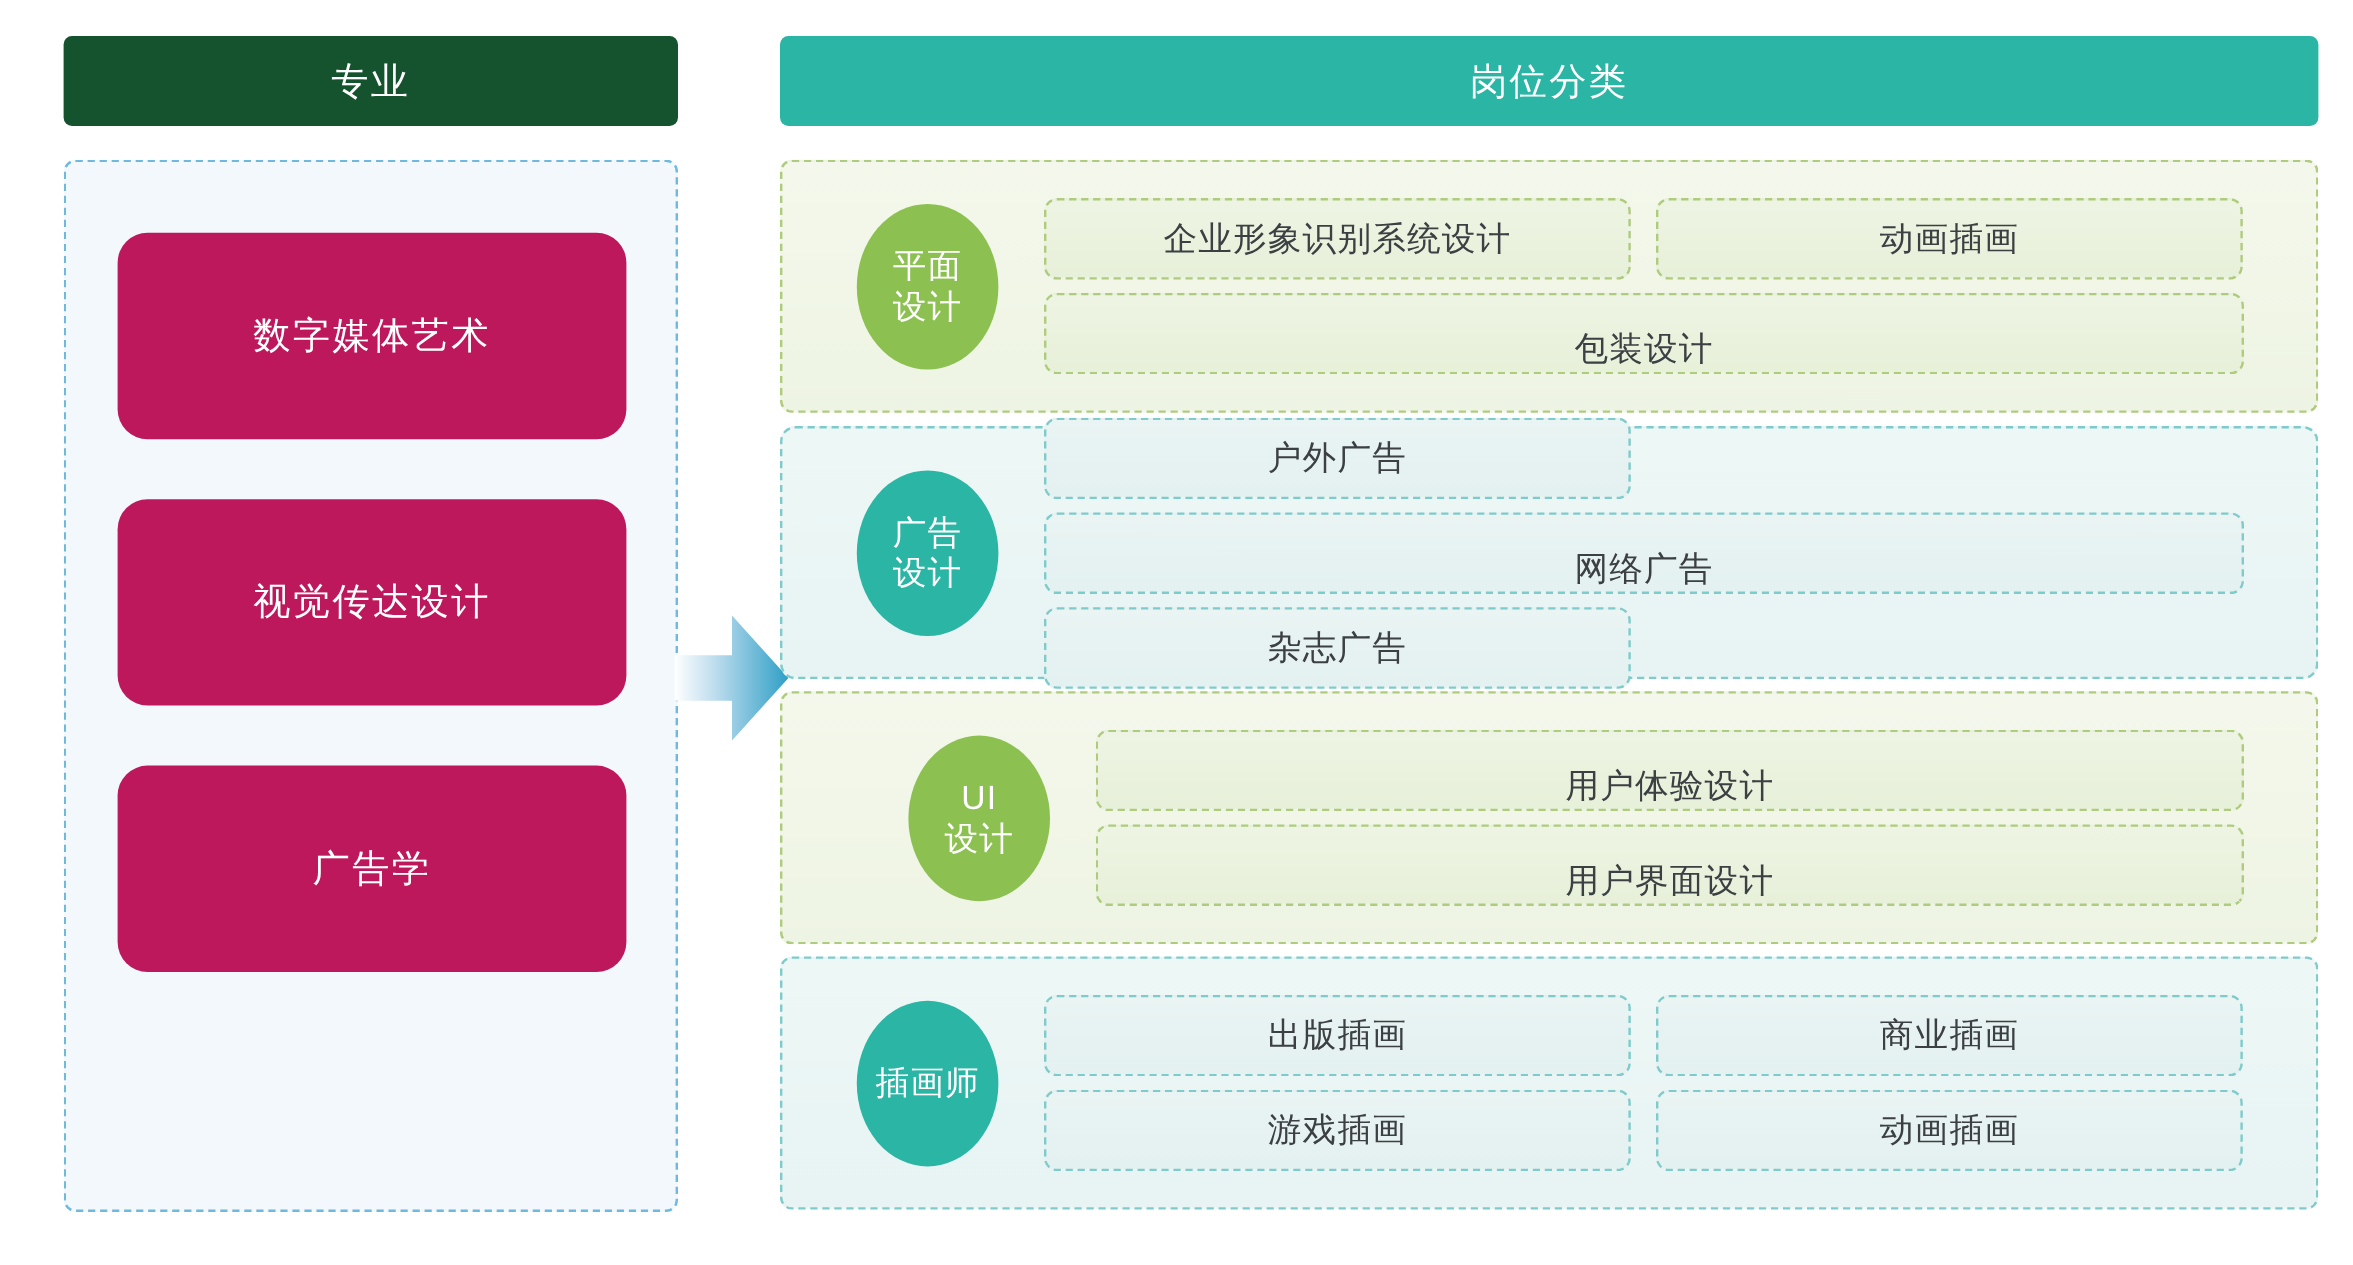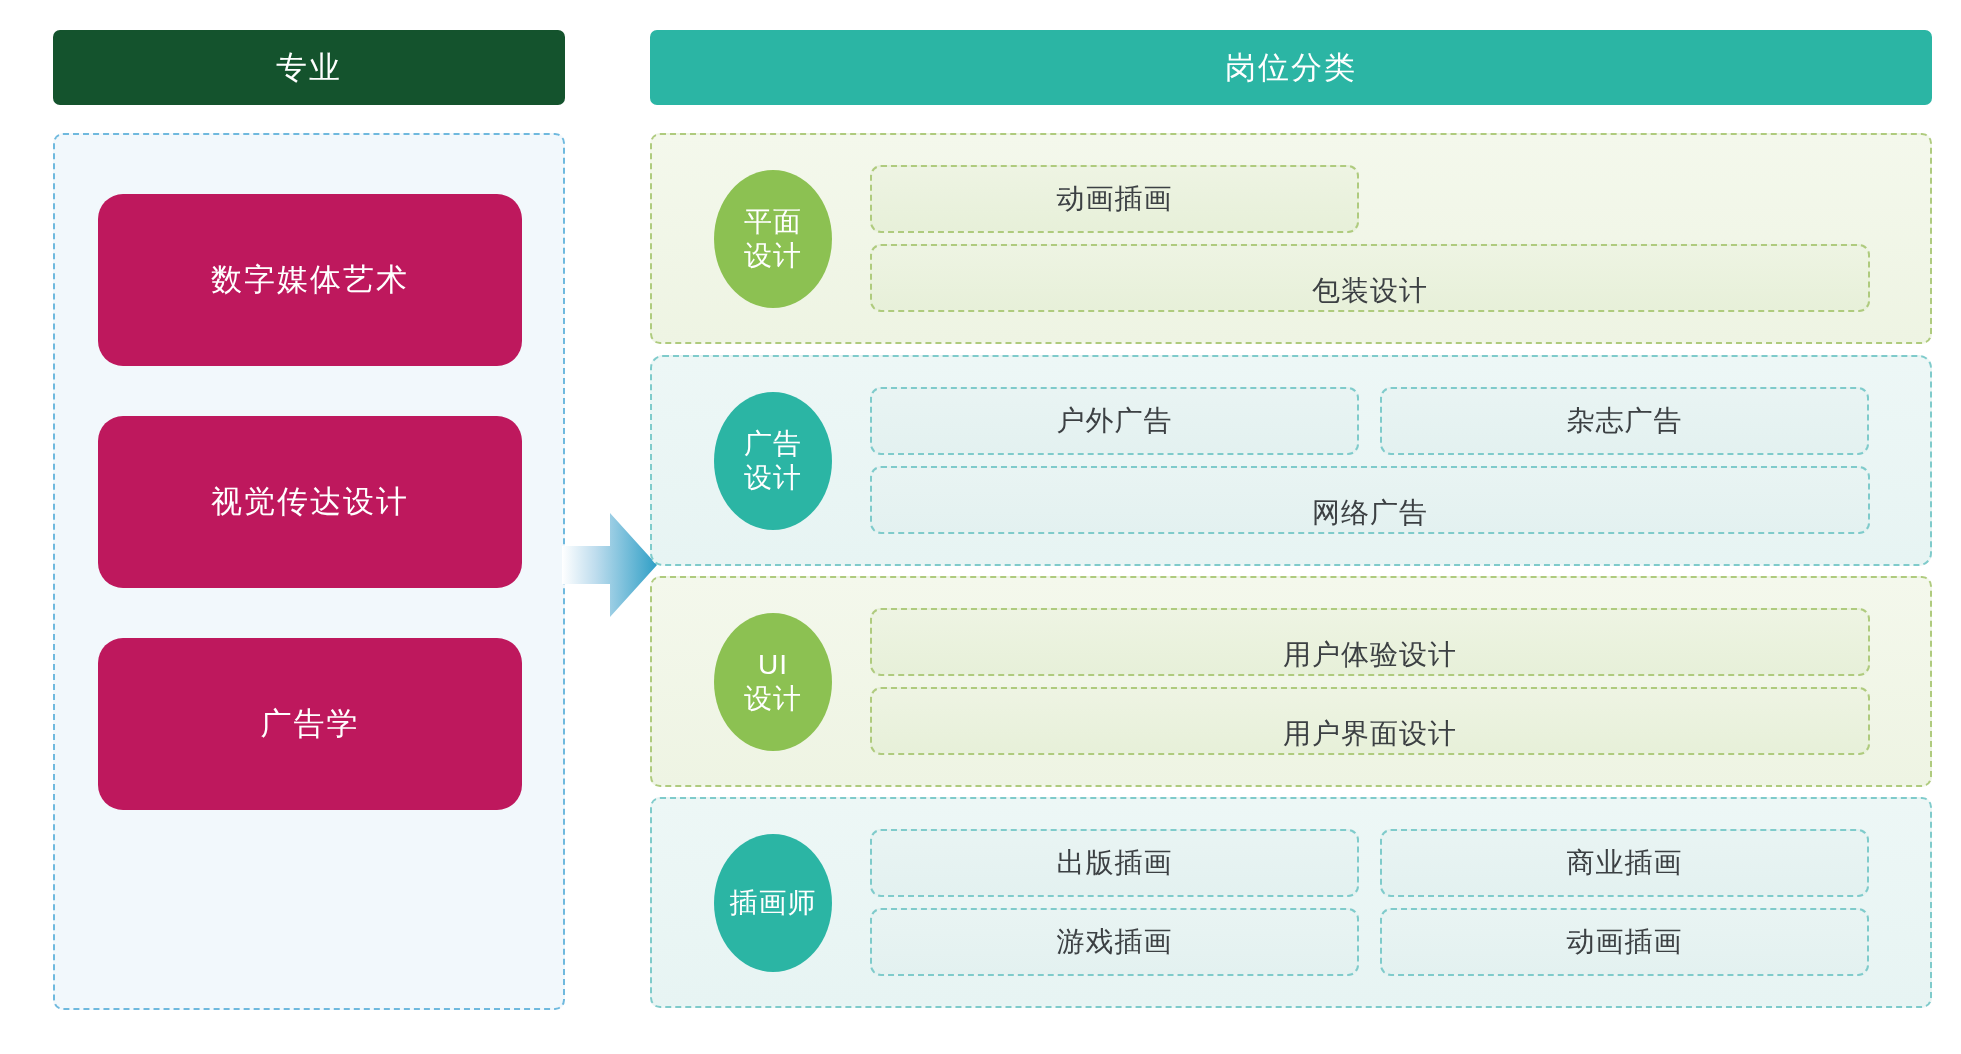--- a/index.html
+++ b/index.html
@@ -109,21 +109,21 @@
     left: 0;
     width: 1282px;
     height: 211px;
     box-sizing: border-box;
     border-radius: 10px;
     display: flex;
     align-items: center;
   }
   .group.g0 { top: 0px; }
   .group.g1 { top: 222px; border-radius: 13px; }
-  .group.g2 { top: 443px; }
+  .group.g2 { top: 443px; padding-left: 43px; }
   .group.g3 { top: 664px; }
 
   .group.green {
     border: 2px dashed #AFCB7E;
     background: linear-gradient(180deg, #F4F8EC 0%, #EEF4E3 100%);
   }
   .group.teal {
     border: 2px dashed #7FCBCB;
     background: linear-gradient(180deg, #EDF7F6 0%, #E7F4F3 100%);
   }
@@ -218,42 +218,45 @@
 
   <div id="groups">
 
     <div class="group g0 green">
       <div class="group-circle green">
         <span class="ln">平面</span>
         <span class="ln">设计</span>
       </div>
       <div class="group-items">
         <div class="job-chip green half">
+          <span>企业形象识别系统设计</span>
+        </div>
+        <div class="job-chip green half">
           <span>动画插画</span>
         </div>
         <div class="job-chip green full">
           <span>包装设计</span>
         </div>
       </div>
     </div>
 
     <div class="group g1 teal">
       <div class="group-circle teal">
         <span class="ln">广告</span>
         <span class="ln">设计</span>
       </div>
       <div class="group-items">
         <div class="job-chip teal half">
           <span>户外广告</span>
         </div>
-        <div class="job-chip teal half">
-          <span>杂志广告</span>
-        </div>
         <div class="job-chip teal full">
           <span>网络广告</span>
+        </div>
+        <div class="job-chip teal half">
+          <span>杂志广告</span>
         </div>
       </div>
     </div>
 
     <div class="group g2 green">
       <div class="group-circle green">
         <span class="ln">UI</span>
         <span class="ln">设计</span>
       </div>
       <div class="group-items">

